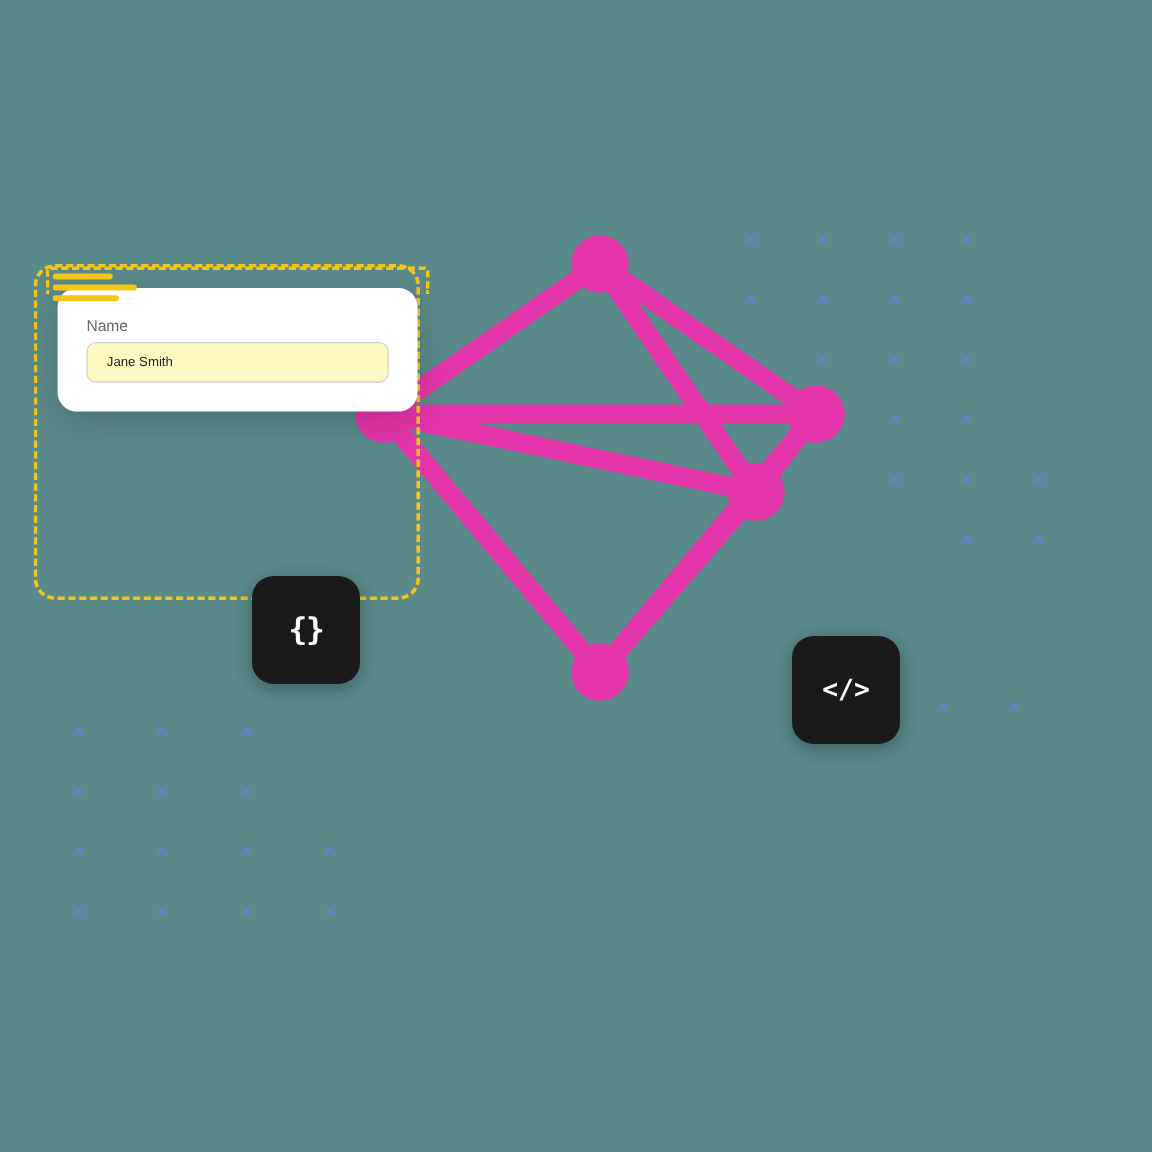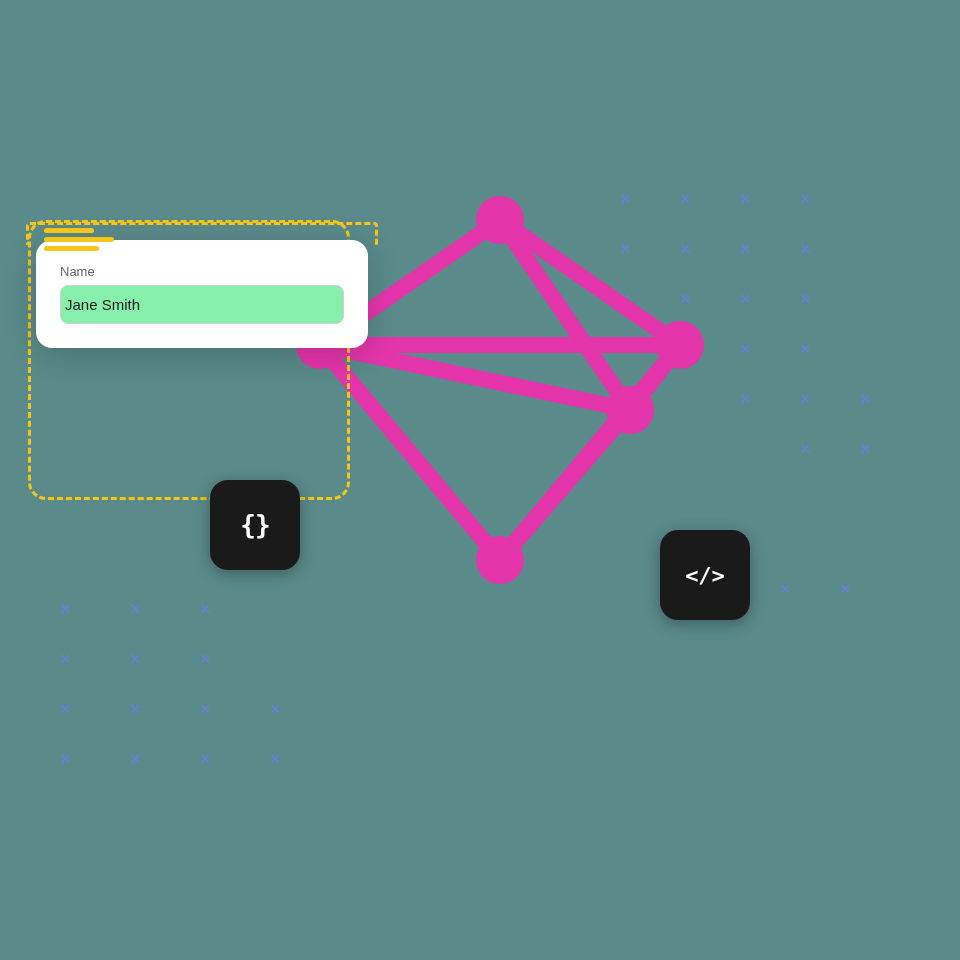--- a/index.html
+++ b/index.html
@@ -33,22 +33,22 @@
       font-size: 18px;
       font-weight: 700;
       line-height: 1;
       opacity: 0.85;
     }
 
     
     .form-card {
       position: absolute;
       top: 240px;
-      left: 36px;
-      width: 332px;
+      left: 48px;
+      width: 300px;
       background: white;
       border-radius: 16px;
       padding: 24px;
       box-shadow: 0 8px 32px rgba(0,0,0,0.18);
       z-index: 10;
     }
 
     .form-card::before {
       content: '';
       position: absolute;
@@ -94,26 +94,26 @@
       font-size: 13px;
       color: #666;
       margin-bottom: 6px;
       font-weight: 400;
     }
 
     .field-input {
       width: 100%;
       border: 1.5px solid #d0d0d0;
       border-radius: 8px;
-      padding: 10px 4px;
-      font-size: 15px;
+      padding: 10px 16px;
+      font-size: 11px;
       color: #222;
       margin-bottom: 18px;
       outline: none;
-      background: #86efac;
+      background: #fef9c3;
     }
 
     .field-input:last-child {
       margin-bottom: 0;
     }
 
     
     .graphql-graph {
       position: absolute;
       top: 170px;

